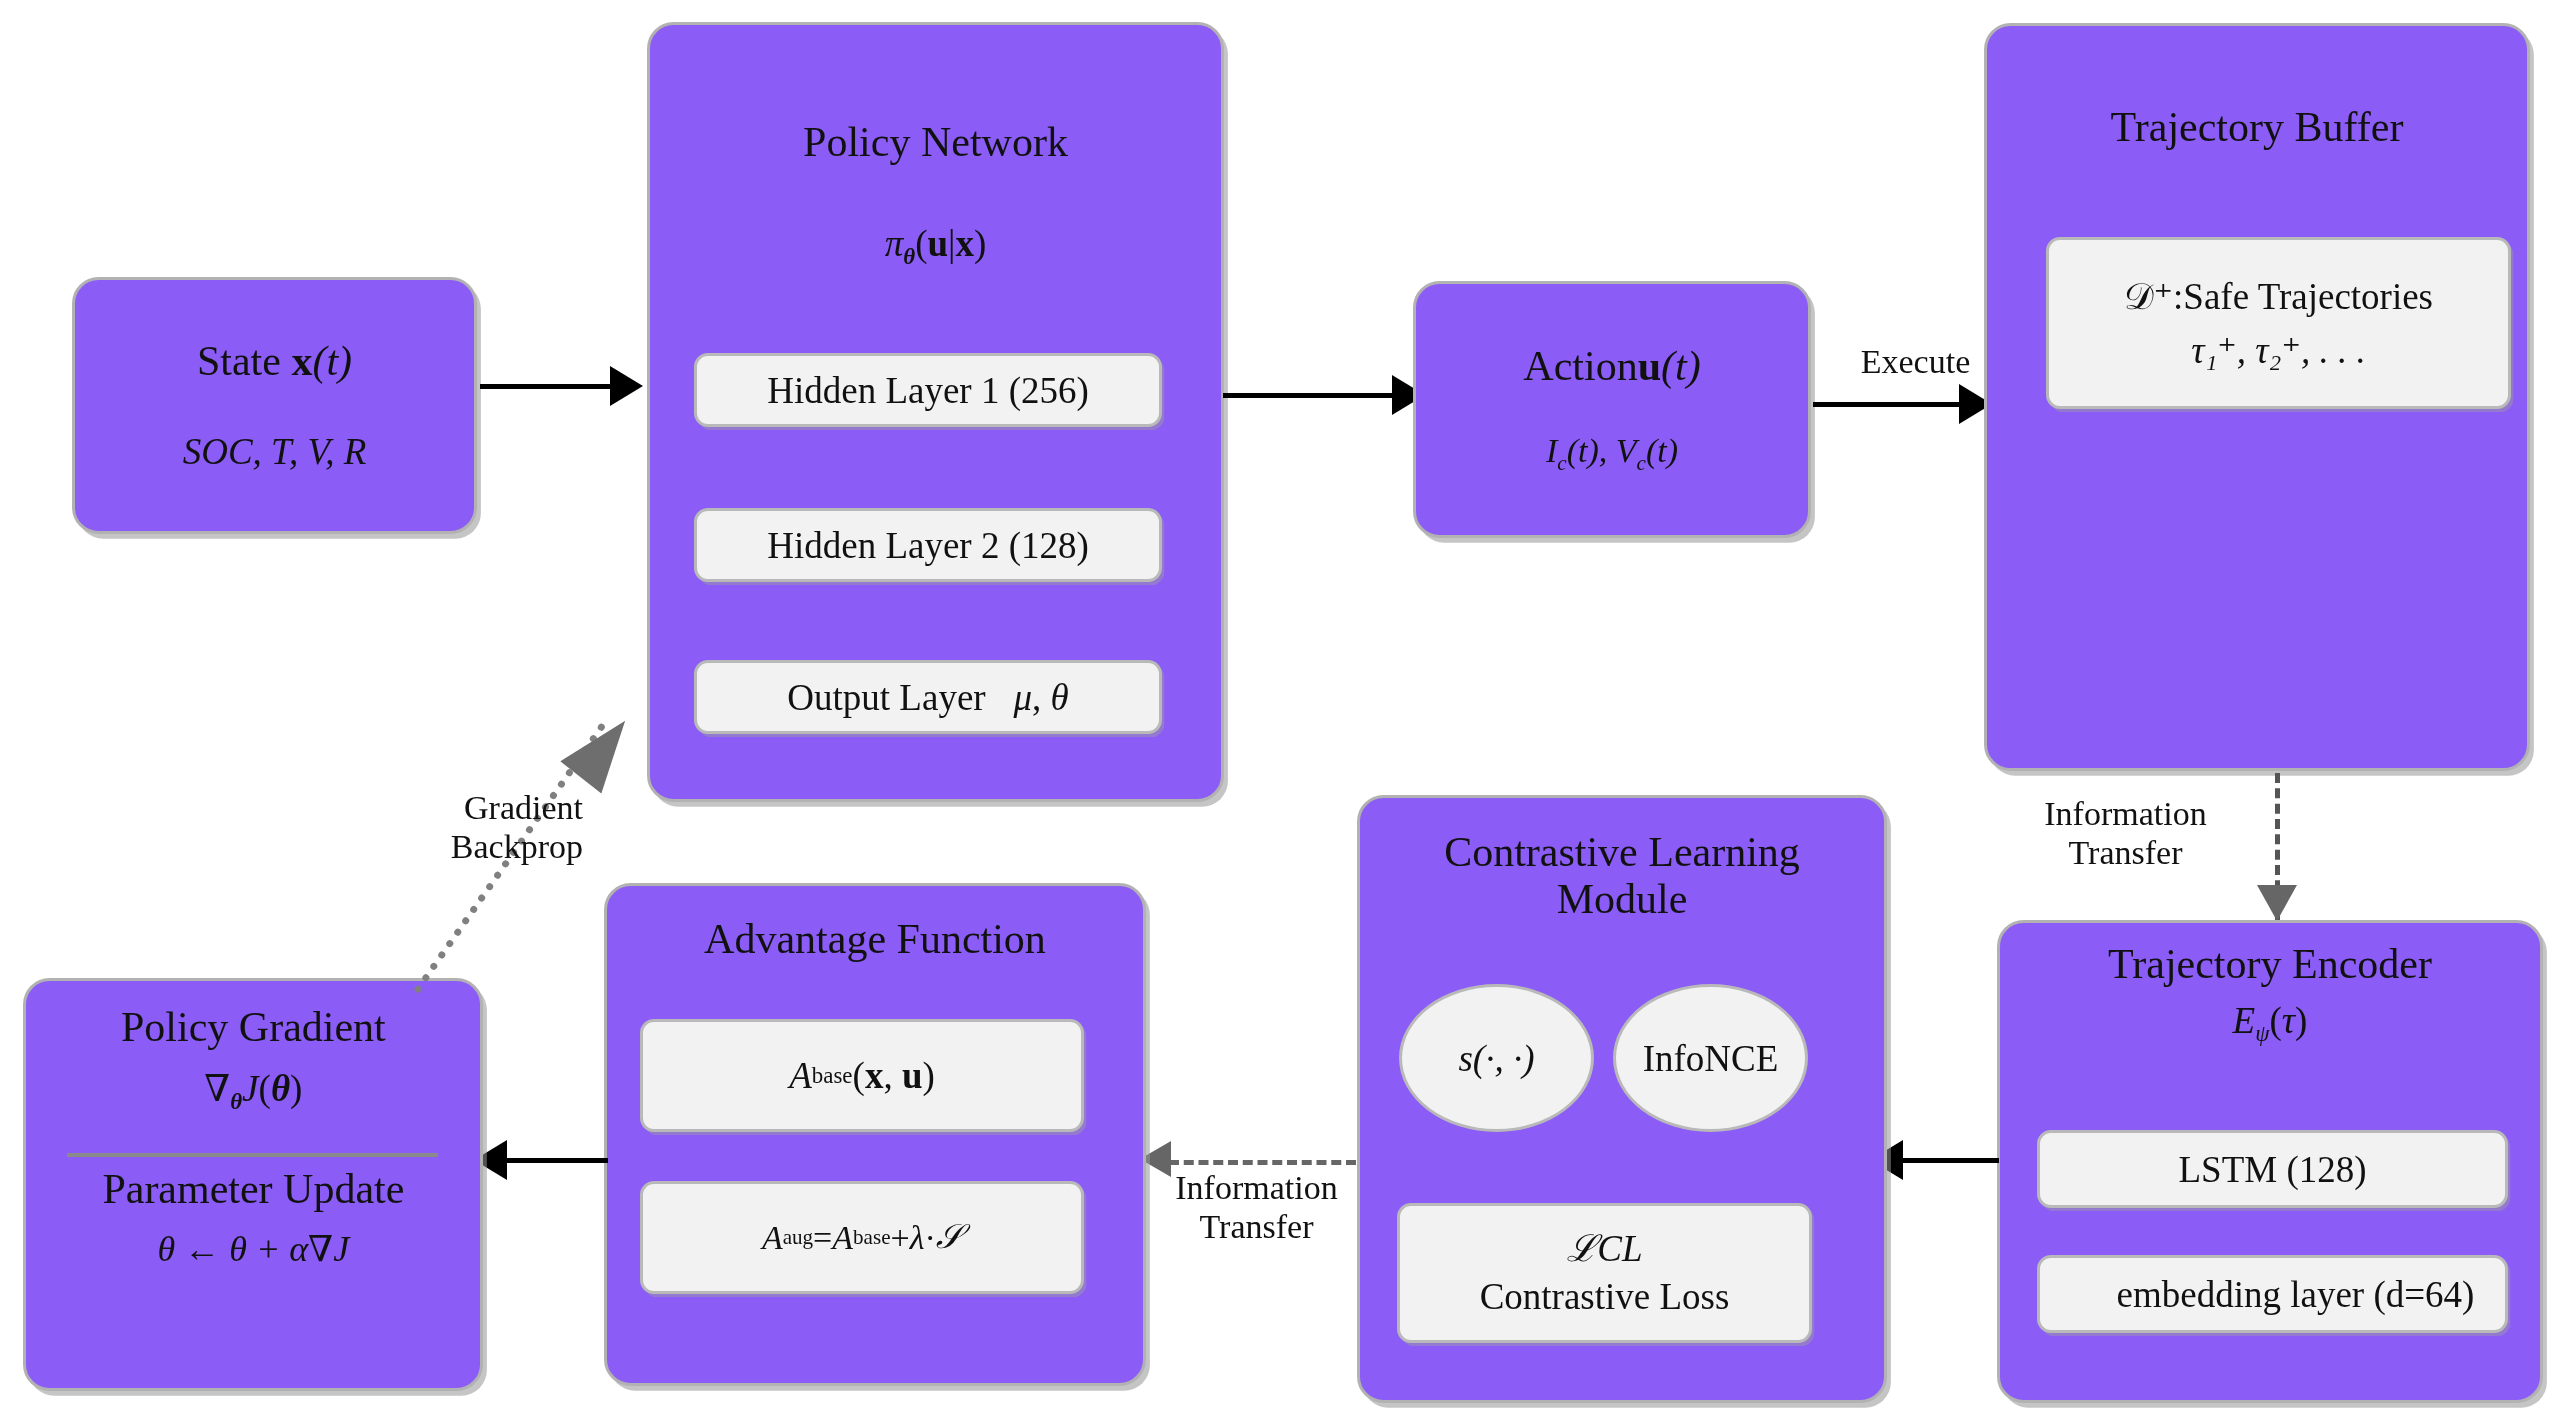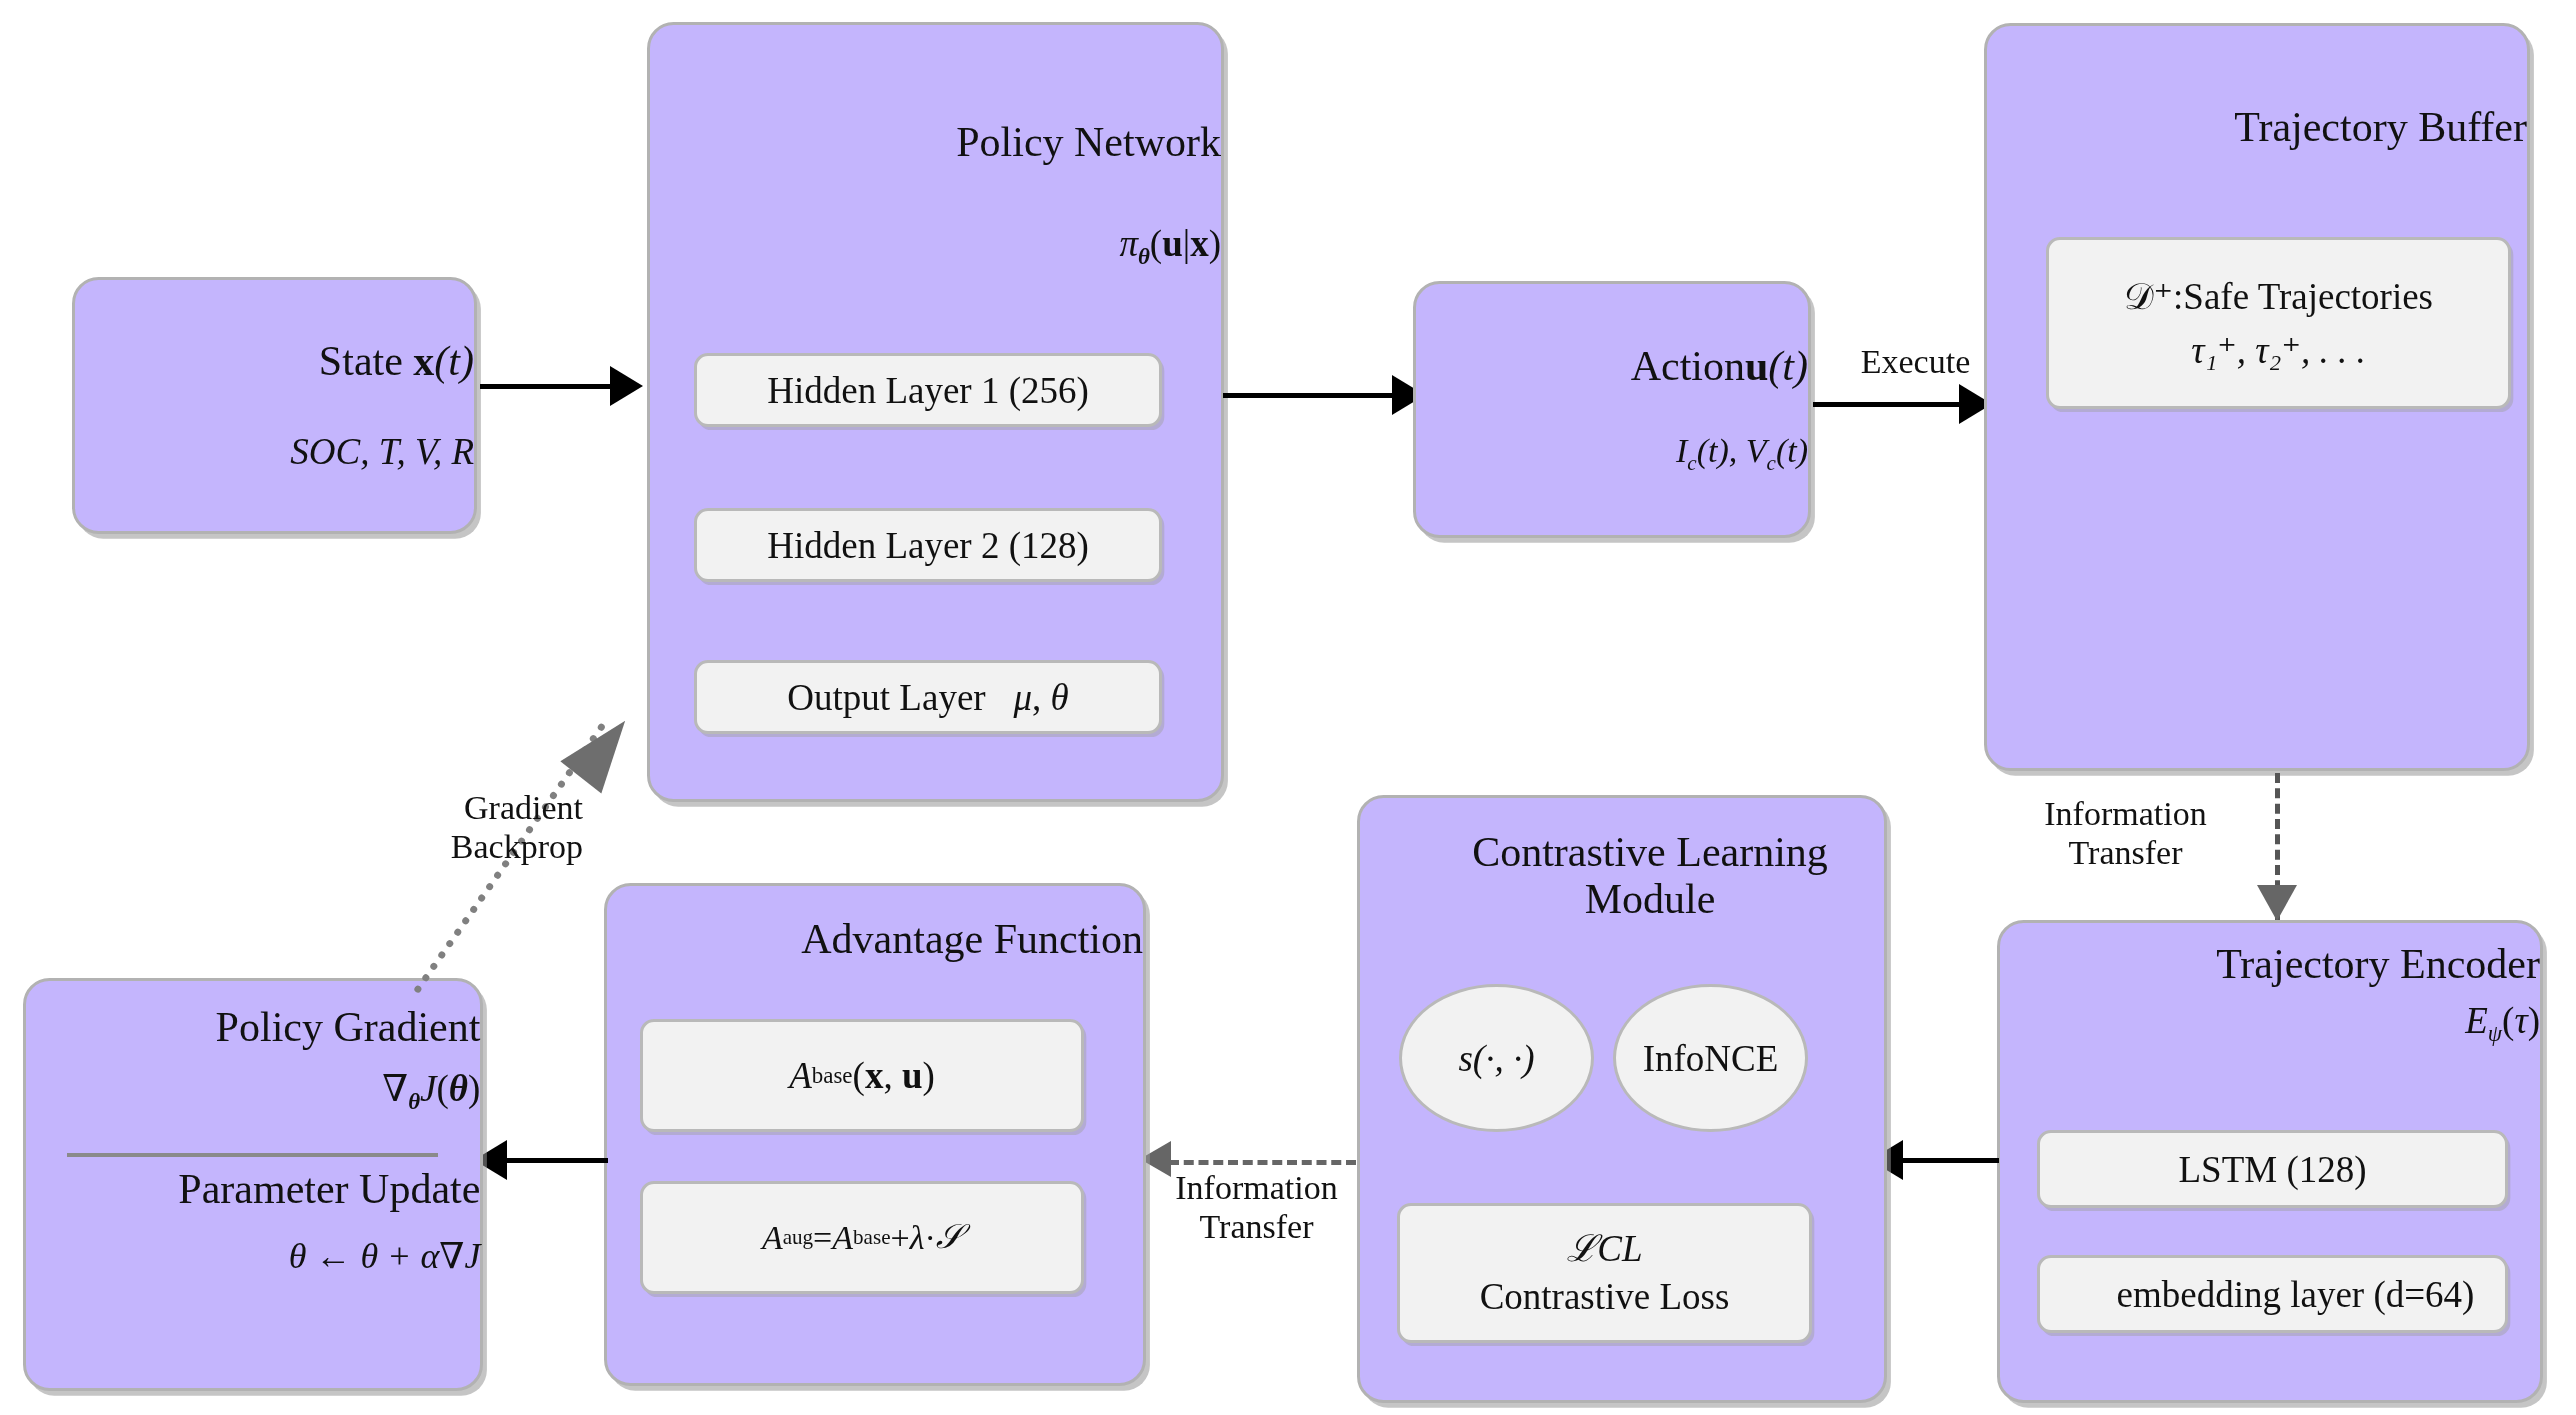--- a/index.html
+++ b/index.html
@@ -2,26 +2,26 @@
 <html style="font-size:12.5px"><head>
 <meta charset="utf-8">
 <style>
   html,body{margin:0;padding:0;background:#ffffff;}
   body{font-family:"Liberation Serif","DejaVu Serif",serif;}
   #stage{position:relative;width:2576px;height:1415px;background:#fff;overflow:hidden;}
 
   
   .node{
     position:absolute;
-    background:#c4b5fd;
+    background:#8b5cf6;
     border:3.9px solid #b2b2b2;
     border-radius:26.5px;
     box-sizing:border-box;
     box-shadow:4.7px 5.5px 0 -0.8px rgba(150,150,150,.55);
-    display:flex;flex-direction:column;align-items:flex-end;
+    display:flex;flex-direction:column;align-items:center;
   }
   .node .title{
     font-size:42px;line-height:1.12;color:#111;text-align:center;
     font-family:"Liberation Serif","DejaVu Serif",serif;
   }
   .node .sub{
     font-size:37px;color:#111;text-align:center;
     font-family:"Liberation Serif","DejaVu Serif",serif;
   }
   .it{font-style:italic;}
@@ -188,21 +188,21 @@
   <div class="hline" style="left:507px;top:1158px;width:101px;"></div>
   <div class="arrow-l" style="left:474px;top:1140px;"></div>
 
   <div class="node" style="left:23.4px;top:978px;width:460px;height:413px;">
     <div class="title" style="margin-top:23.4px;">Policy Gradient</div>
     <div class="sub" style="margin-top:15.6px;">
       ∇<sub class="it bf">θ</sub><span class="it">J</span>(<span class="it bf">θ</span>)
     </div>
     <div class="divider" style="left:41px;top:172px;width:371px;"></div>
     <div class="title" style="margin-top:51px;">Parameter Update</div>
-    <div class="sub it" style="margin-top:22px;font-size:36px;">θ ← θ + α∇J</div>
+    <div class="sub it" style="margin-top:15px;font-size:36px;">θ ← θ + α∇J</div>
   </div>
 
   <div class="dotline" style="left:413px;top:990px;width:327px;transform:rotate(-55deg);"></div>
   <div class="arrow-diag" style="left:577px;top:713px;transform:rotate(38deg);"></div>
   <div class="edge-label" style="left:349px;top:789px;width:234px;text-align:right;">
     <div>Gradient</div>
     <div>Backprop</div>
   </div>
 
 </div>

